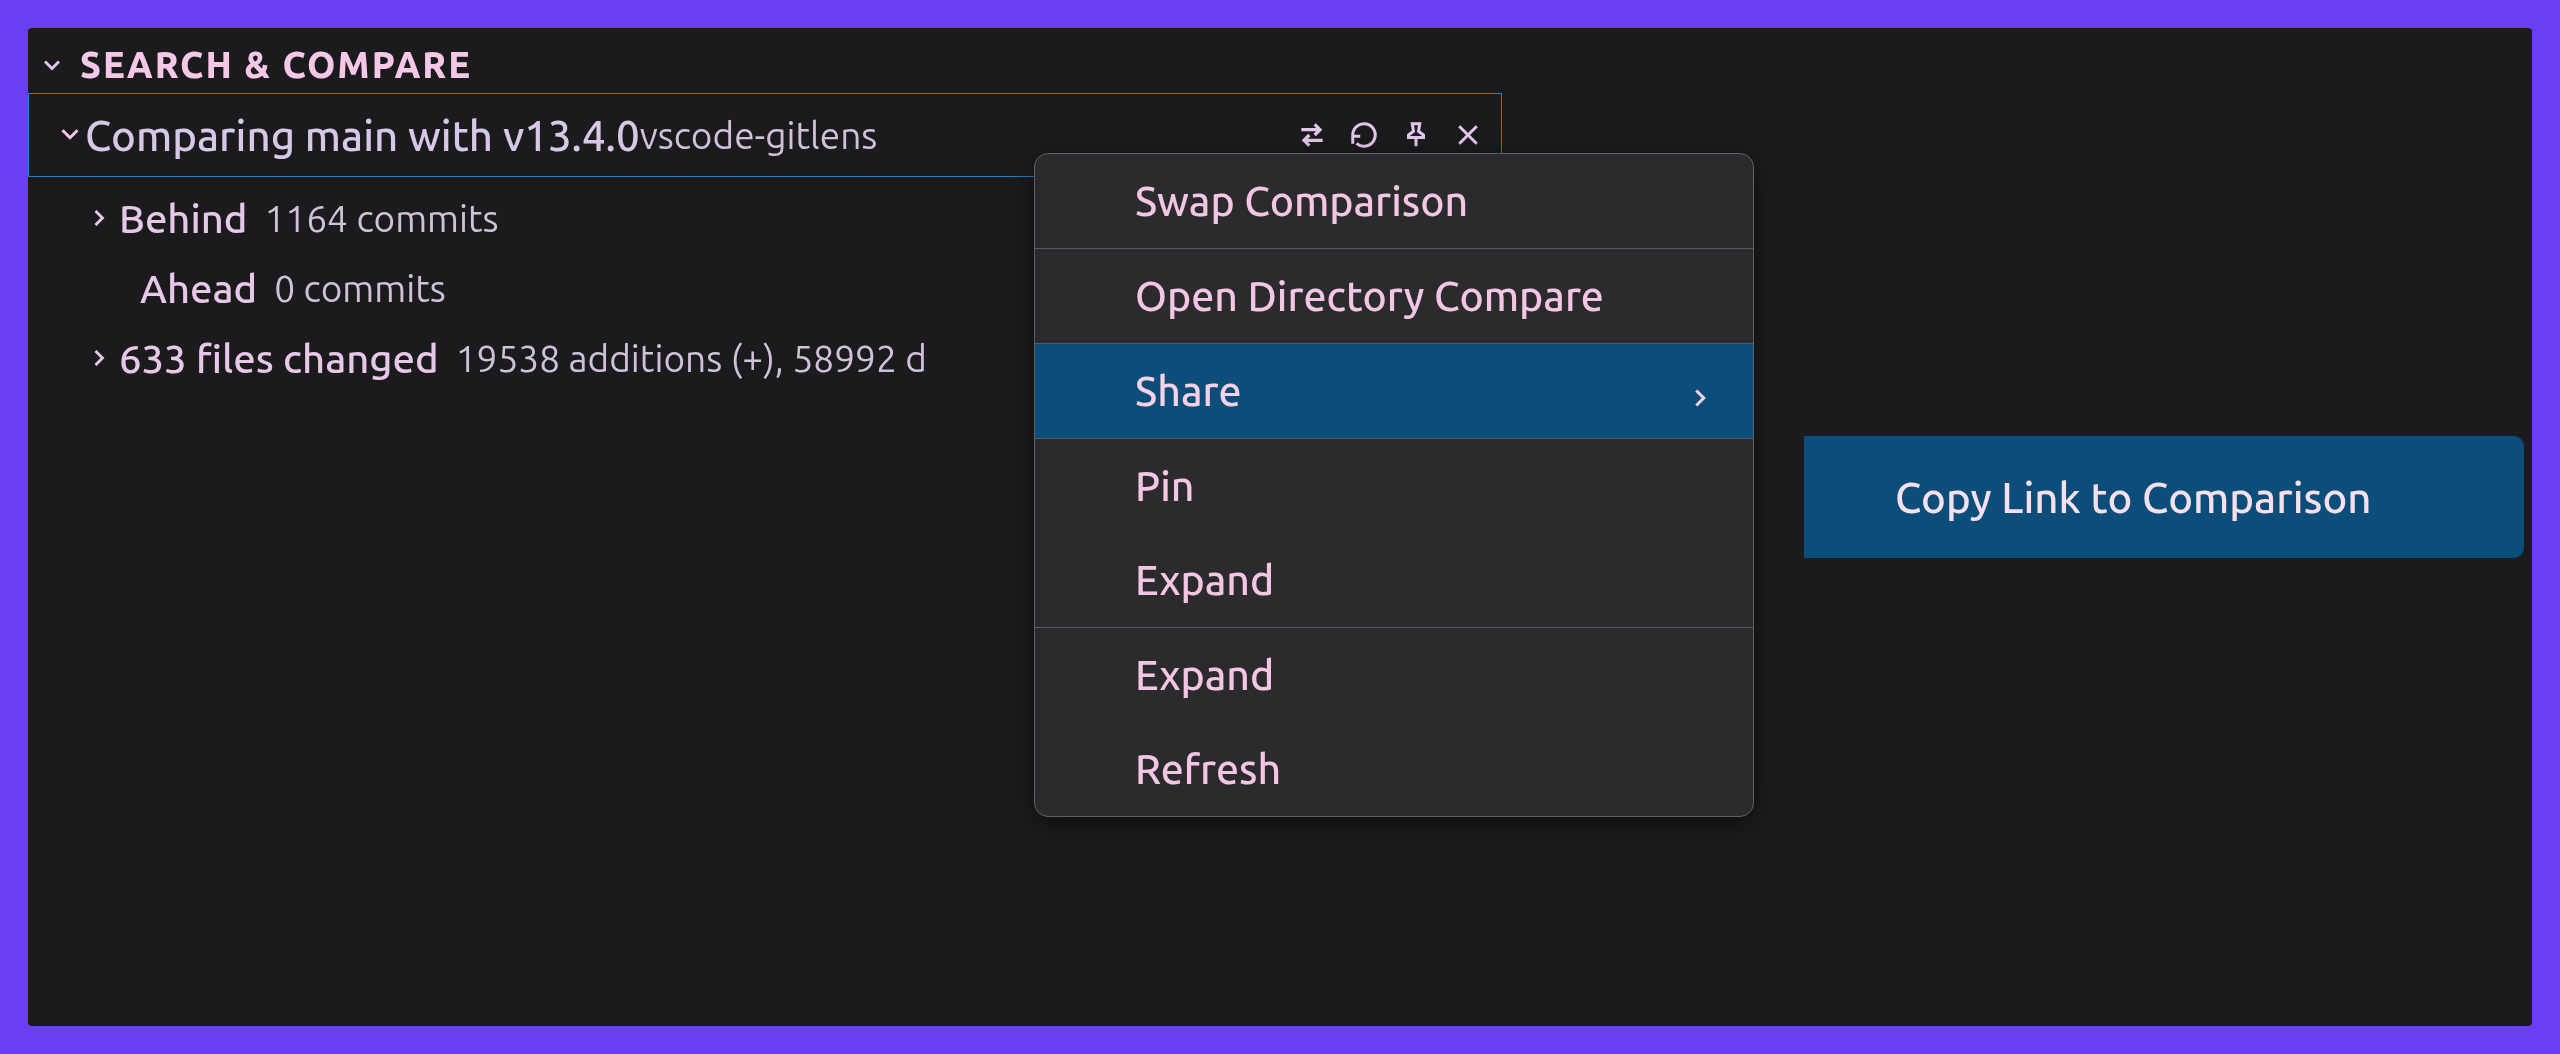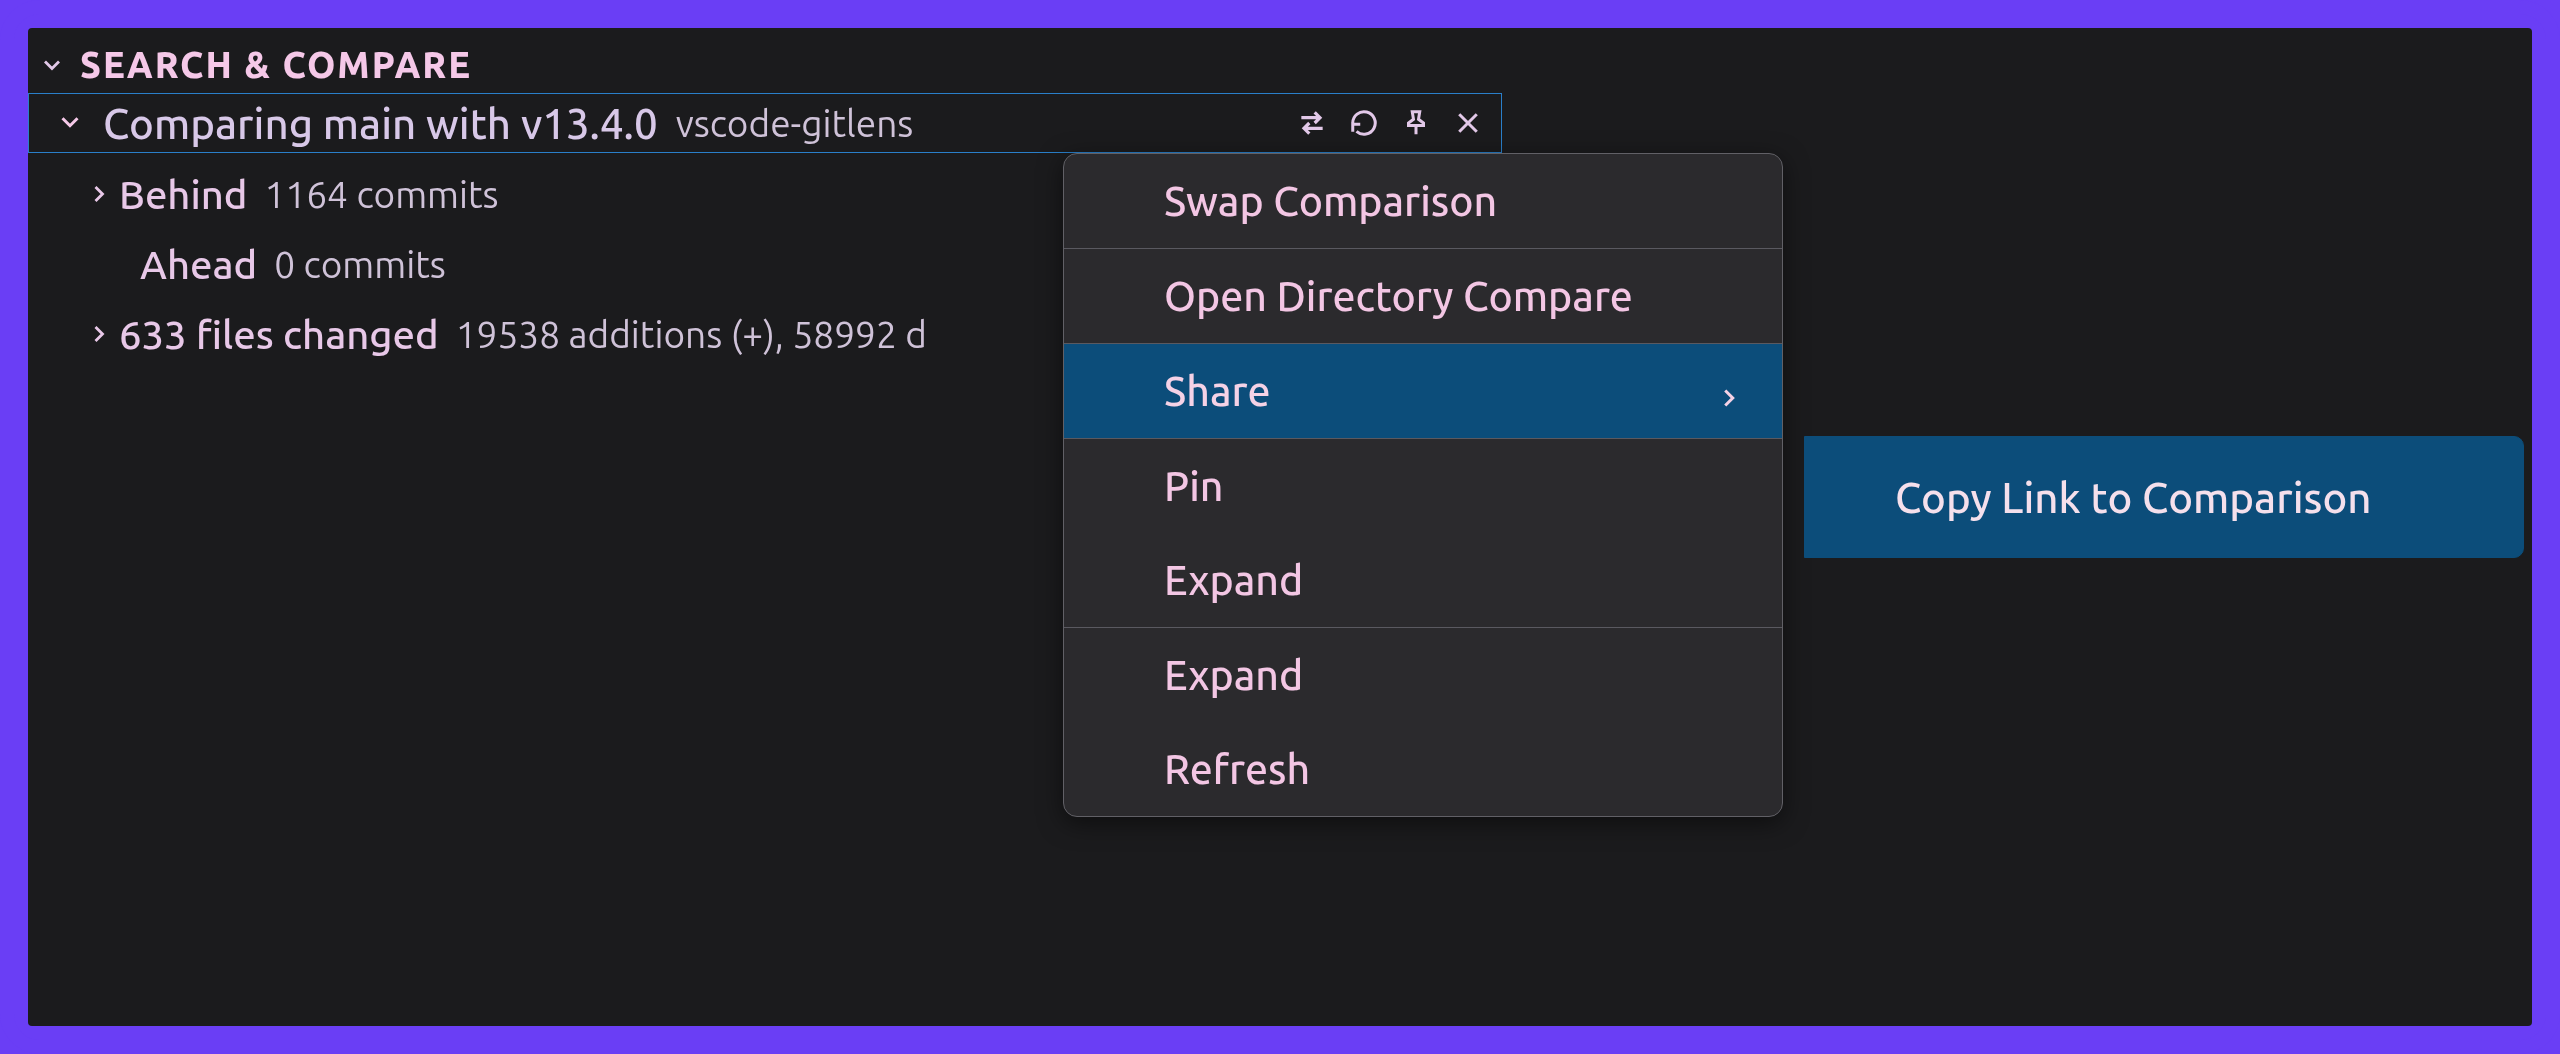--- a/index.html
+++ b/index.html
@@ -42,26 +42,25 @@
     font-weight: 800;
     letter-spacing: 2px;
     color: #f5c8e8;
   }
 
   
   .compare-row {
     display: flex;
     align-items: center;
     padding: 10px 16px 10px 26px;
-    gap: 18px;
     border: 1px solid #2a7fc9;
     margin-left: 0px;
     margin-right: 1030px;
     position: relative;
-    height: 60px;
+    height: 84px;
   }
   .compare-row .label-main {
     font-size: 42px;
     font-weight: 500;
     color: #d8c8e8;
   }
   .compare-row .label-sub {
     font-size: 37px;
     font-weight: 400;
     color: #cfc2d8;
@@ -105,21 +104,21 @@
     display: inline-flex; align-items: center; justify-content: center;
   }
   .tree-item.no-chev { padding-left: 112px; }
 
   
   svg { stroke: currentColor; fill: none; stroke-width: 2.4; }
 
   
   .context-menu {
     position: absolute;
-    left: 1035px;
+    left: 1006px;
     top: 125px;
     width: 720px;
     background: #2b2a2d;
     border: 1px solid #616066;
     border-radius: 14px;
     overflow: hidden;
     box-shadow: 0 6px 24px rgba(0,0,0,.5);
   }
   .menu-section { border-bottom: 1px solid #5a5960; }
   .menu-section:last-child { border-bottom: none; }

